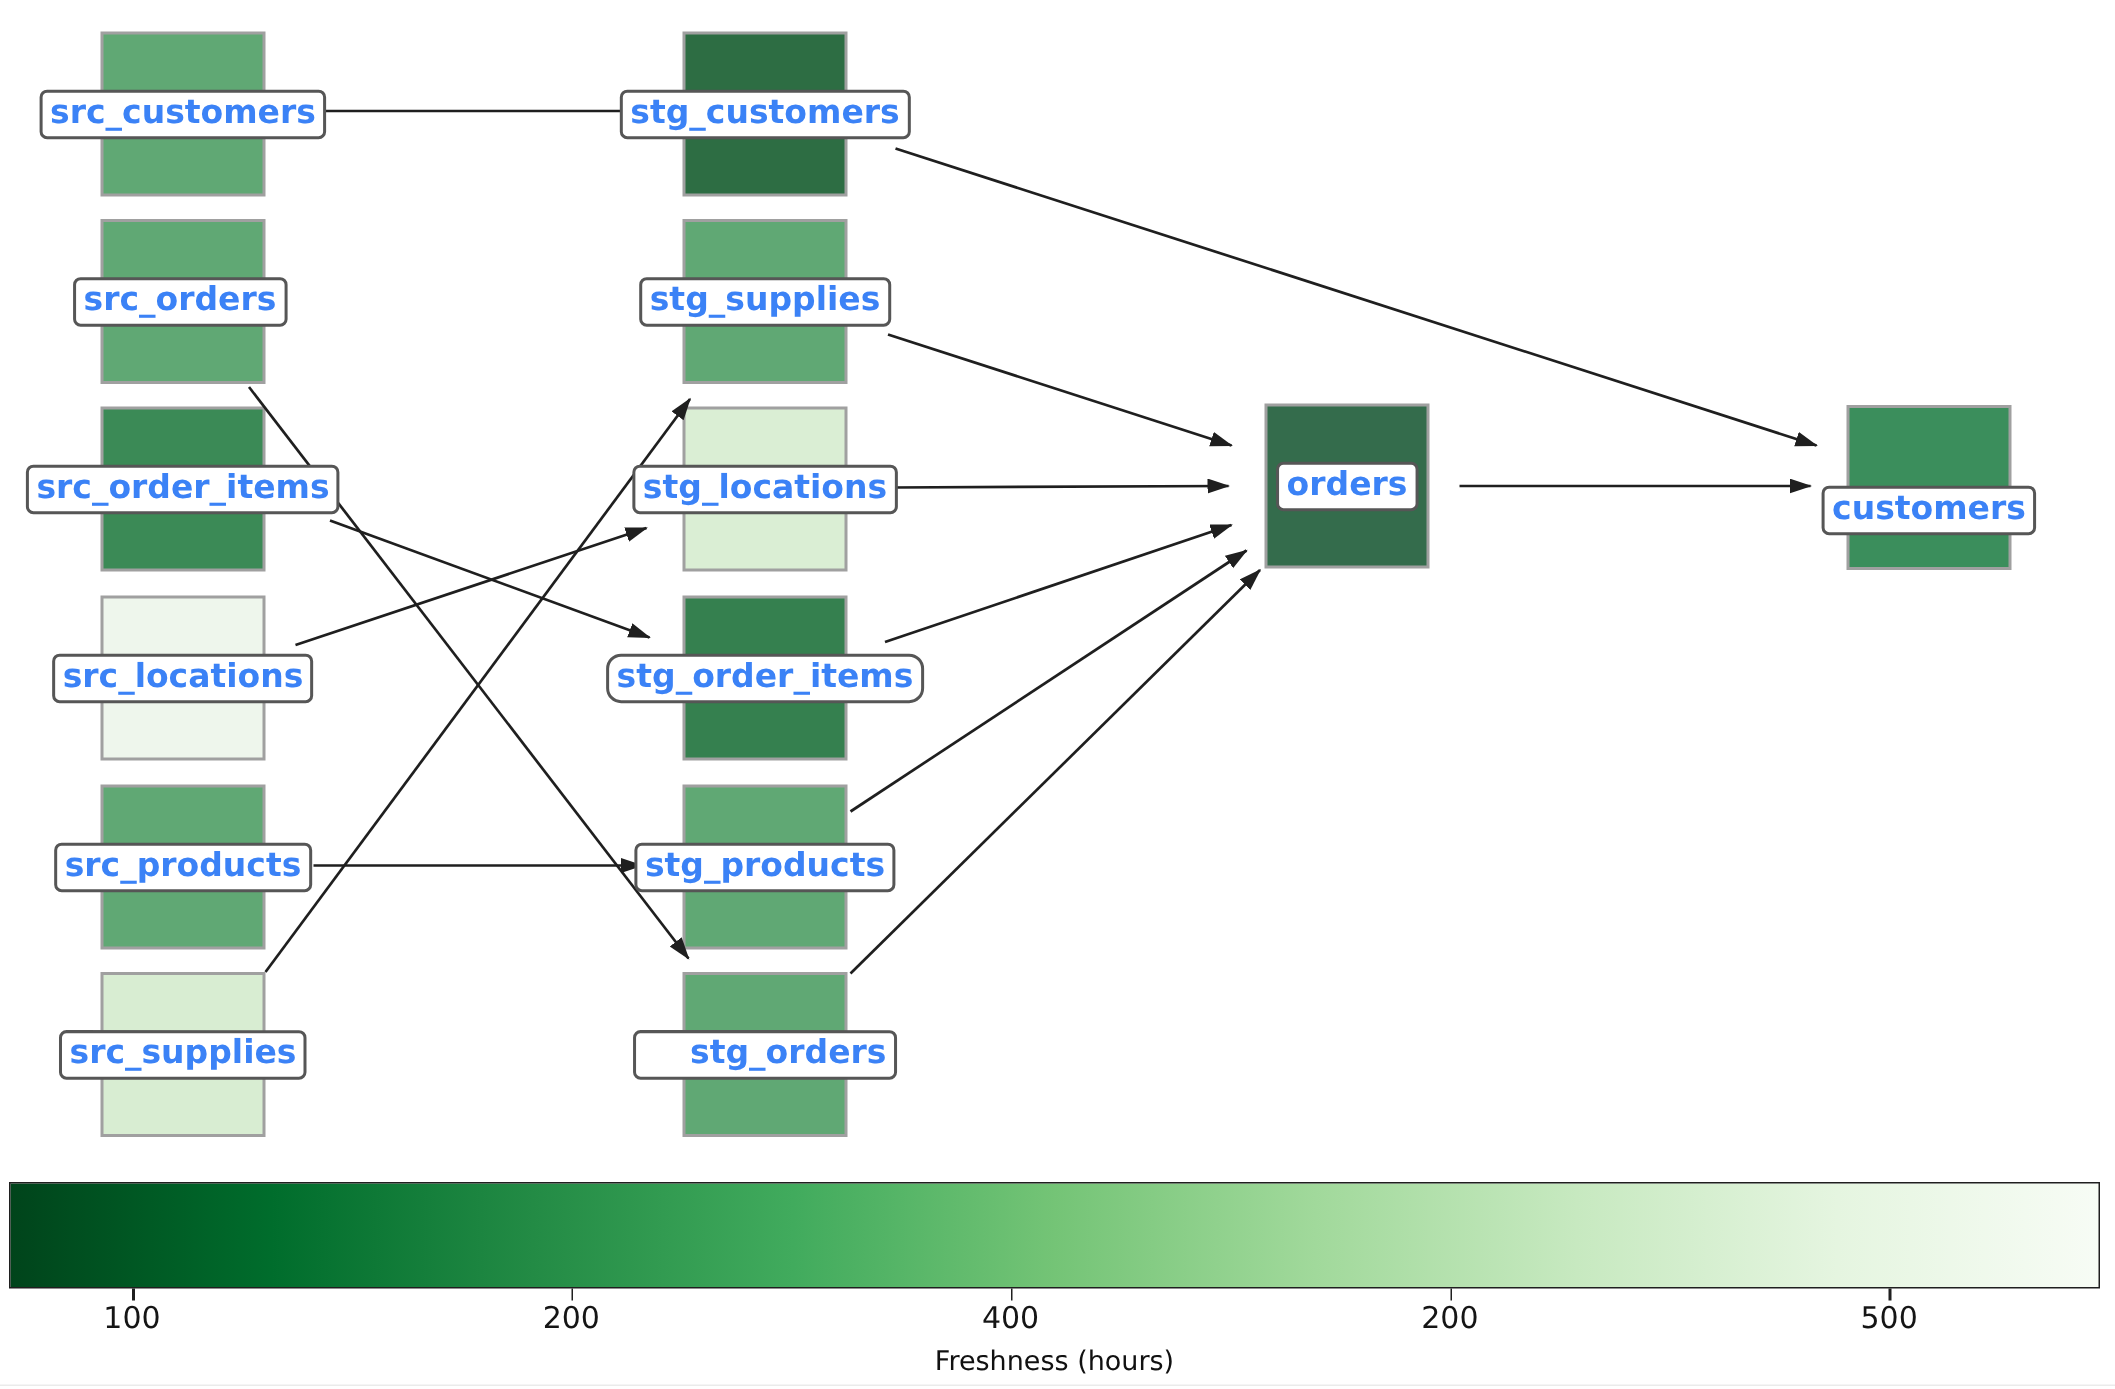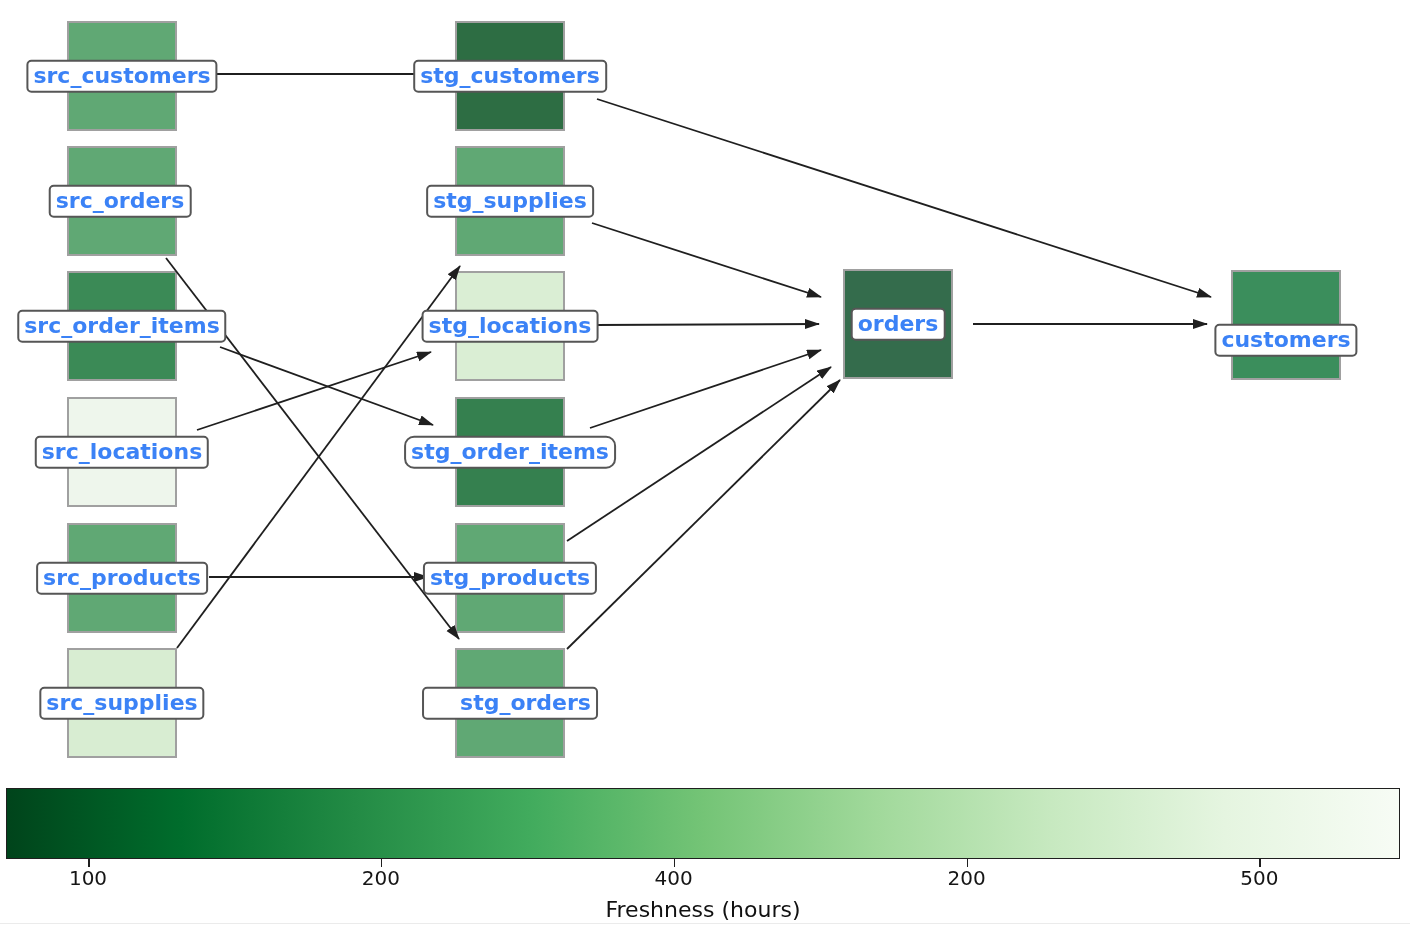--- a/index.html
+++ b/index.html
@@ -16,21 +16,21 @@
     position:absolute;left:6px;top:788px;width:1394px;height:71px;
     border:1.4px solid #1f1f1f;box-sizing:border-box;z-index:1;
   }
   .cb-tick{position:absolute;top:859px;width:1.6px;height:8px;background:#1f1f1f;}
   .cb-tick-label{
     position:absolute;top:866px;transform:translateX(-50%);
     font-size:20px;color:#151515;
   }
   #cb-axis-label{
     position:absolute;left:6px;top:897px;width:1394px;text-align:center;
-    font-size:22px;color:#111111;
+    font-size:18px;color:#111111;
   }
   #bottom-hairline{position:absolute;left:0;top:923px;width:1410px;height:1px;background:#ebebeb;}
 </style>
 </head>
 <body>
 
 <div id="figure">
   <svg id="dag-svg" width="1410" height="780">
     <defs>
       <marker id="arrowhead" markerUnits="userSpaceOnUse" markerWidth="16" markerHeight="12" refX="14" refY="5" orient="auto">

